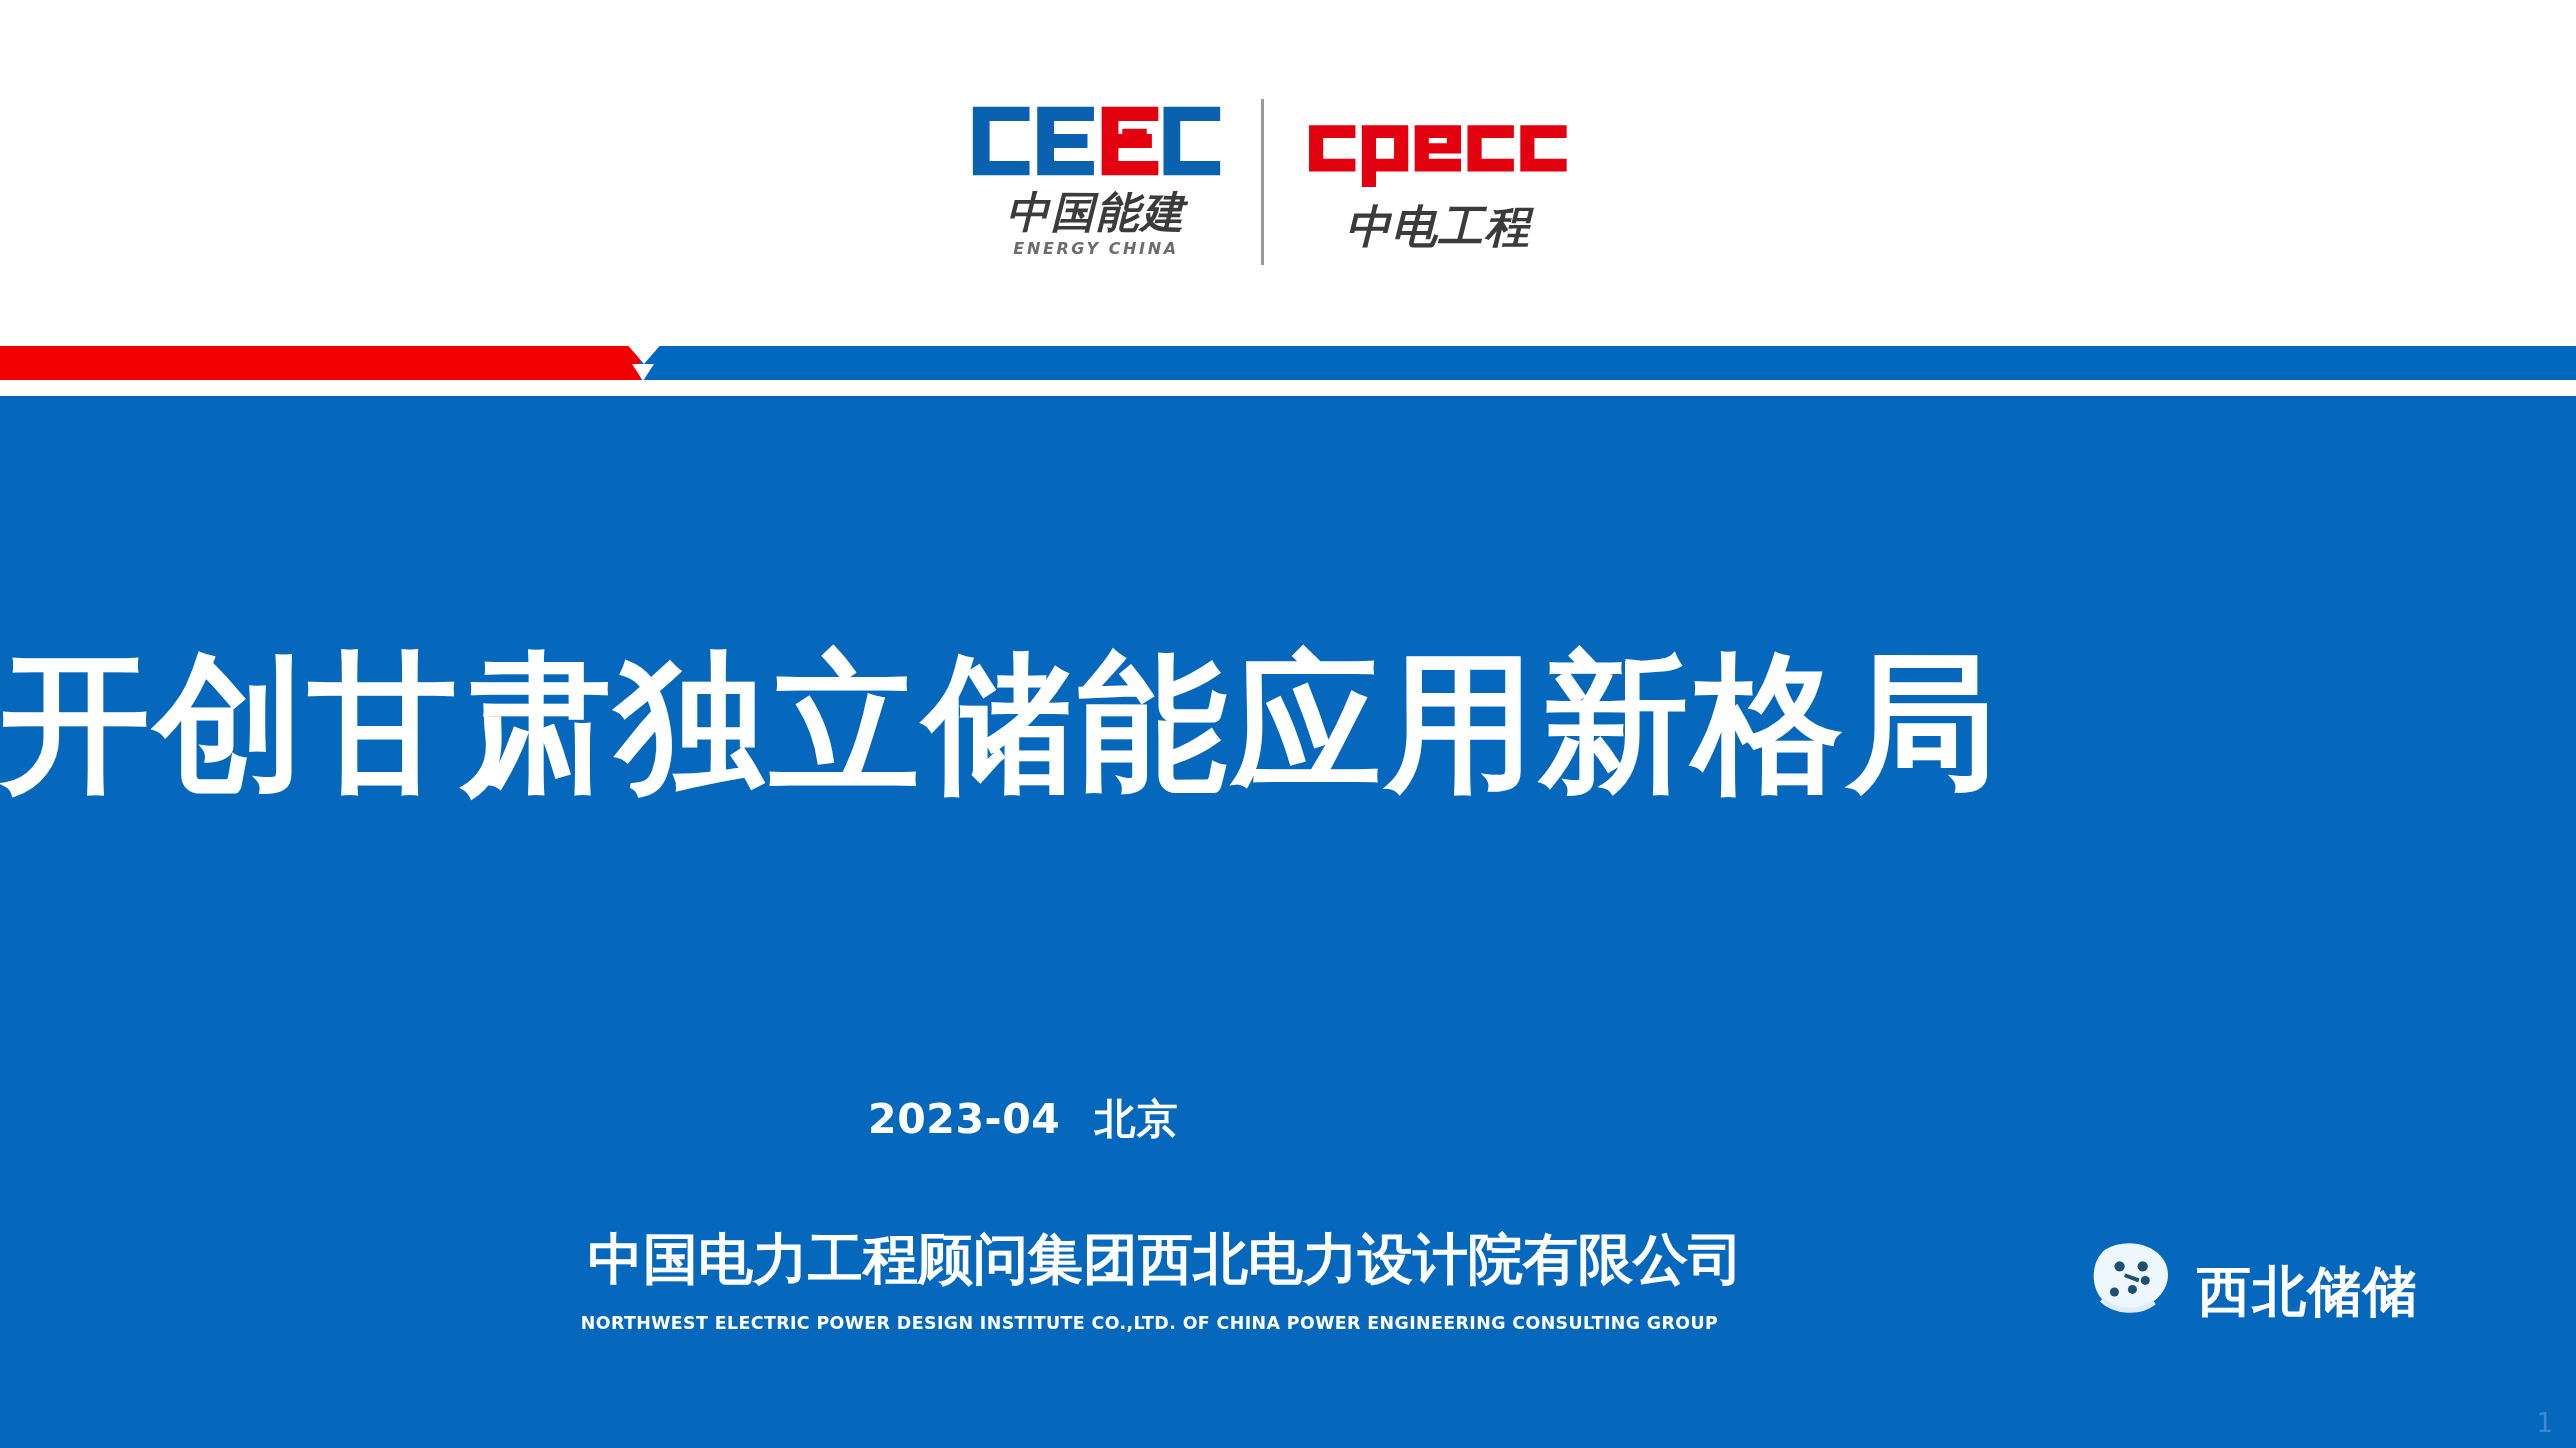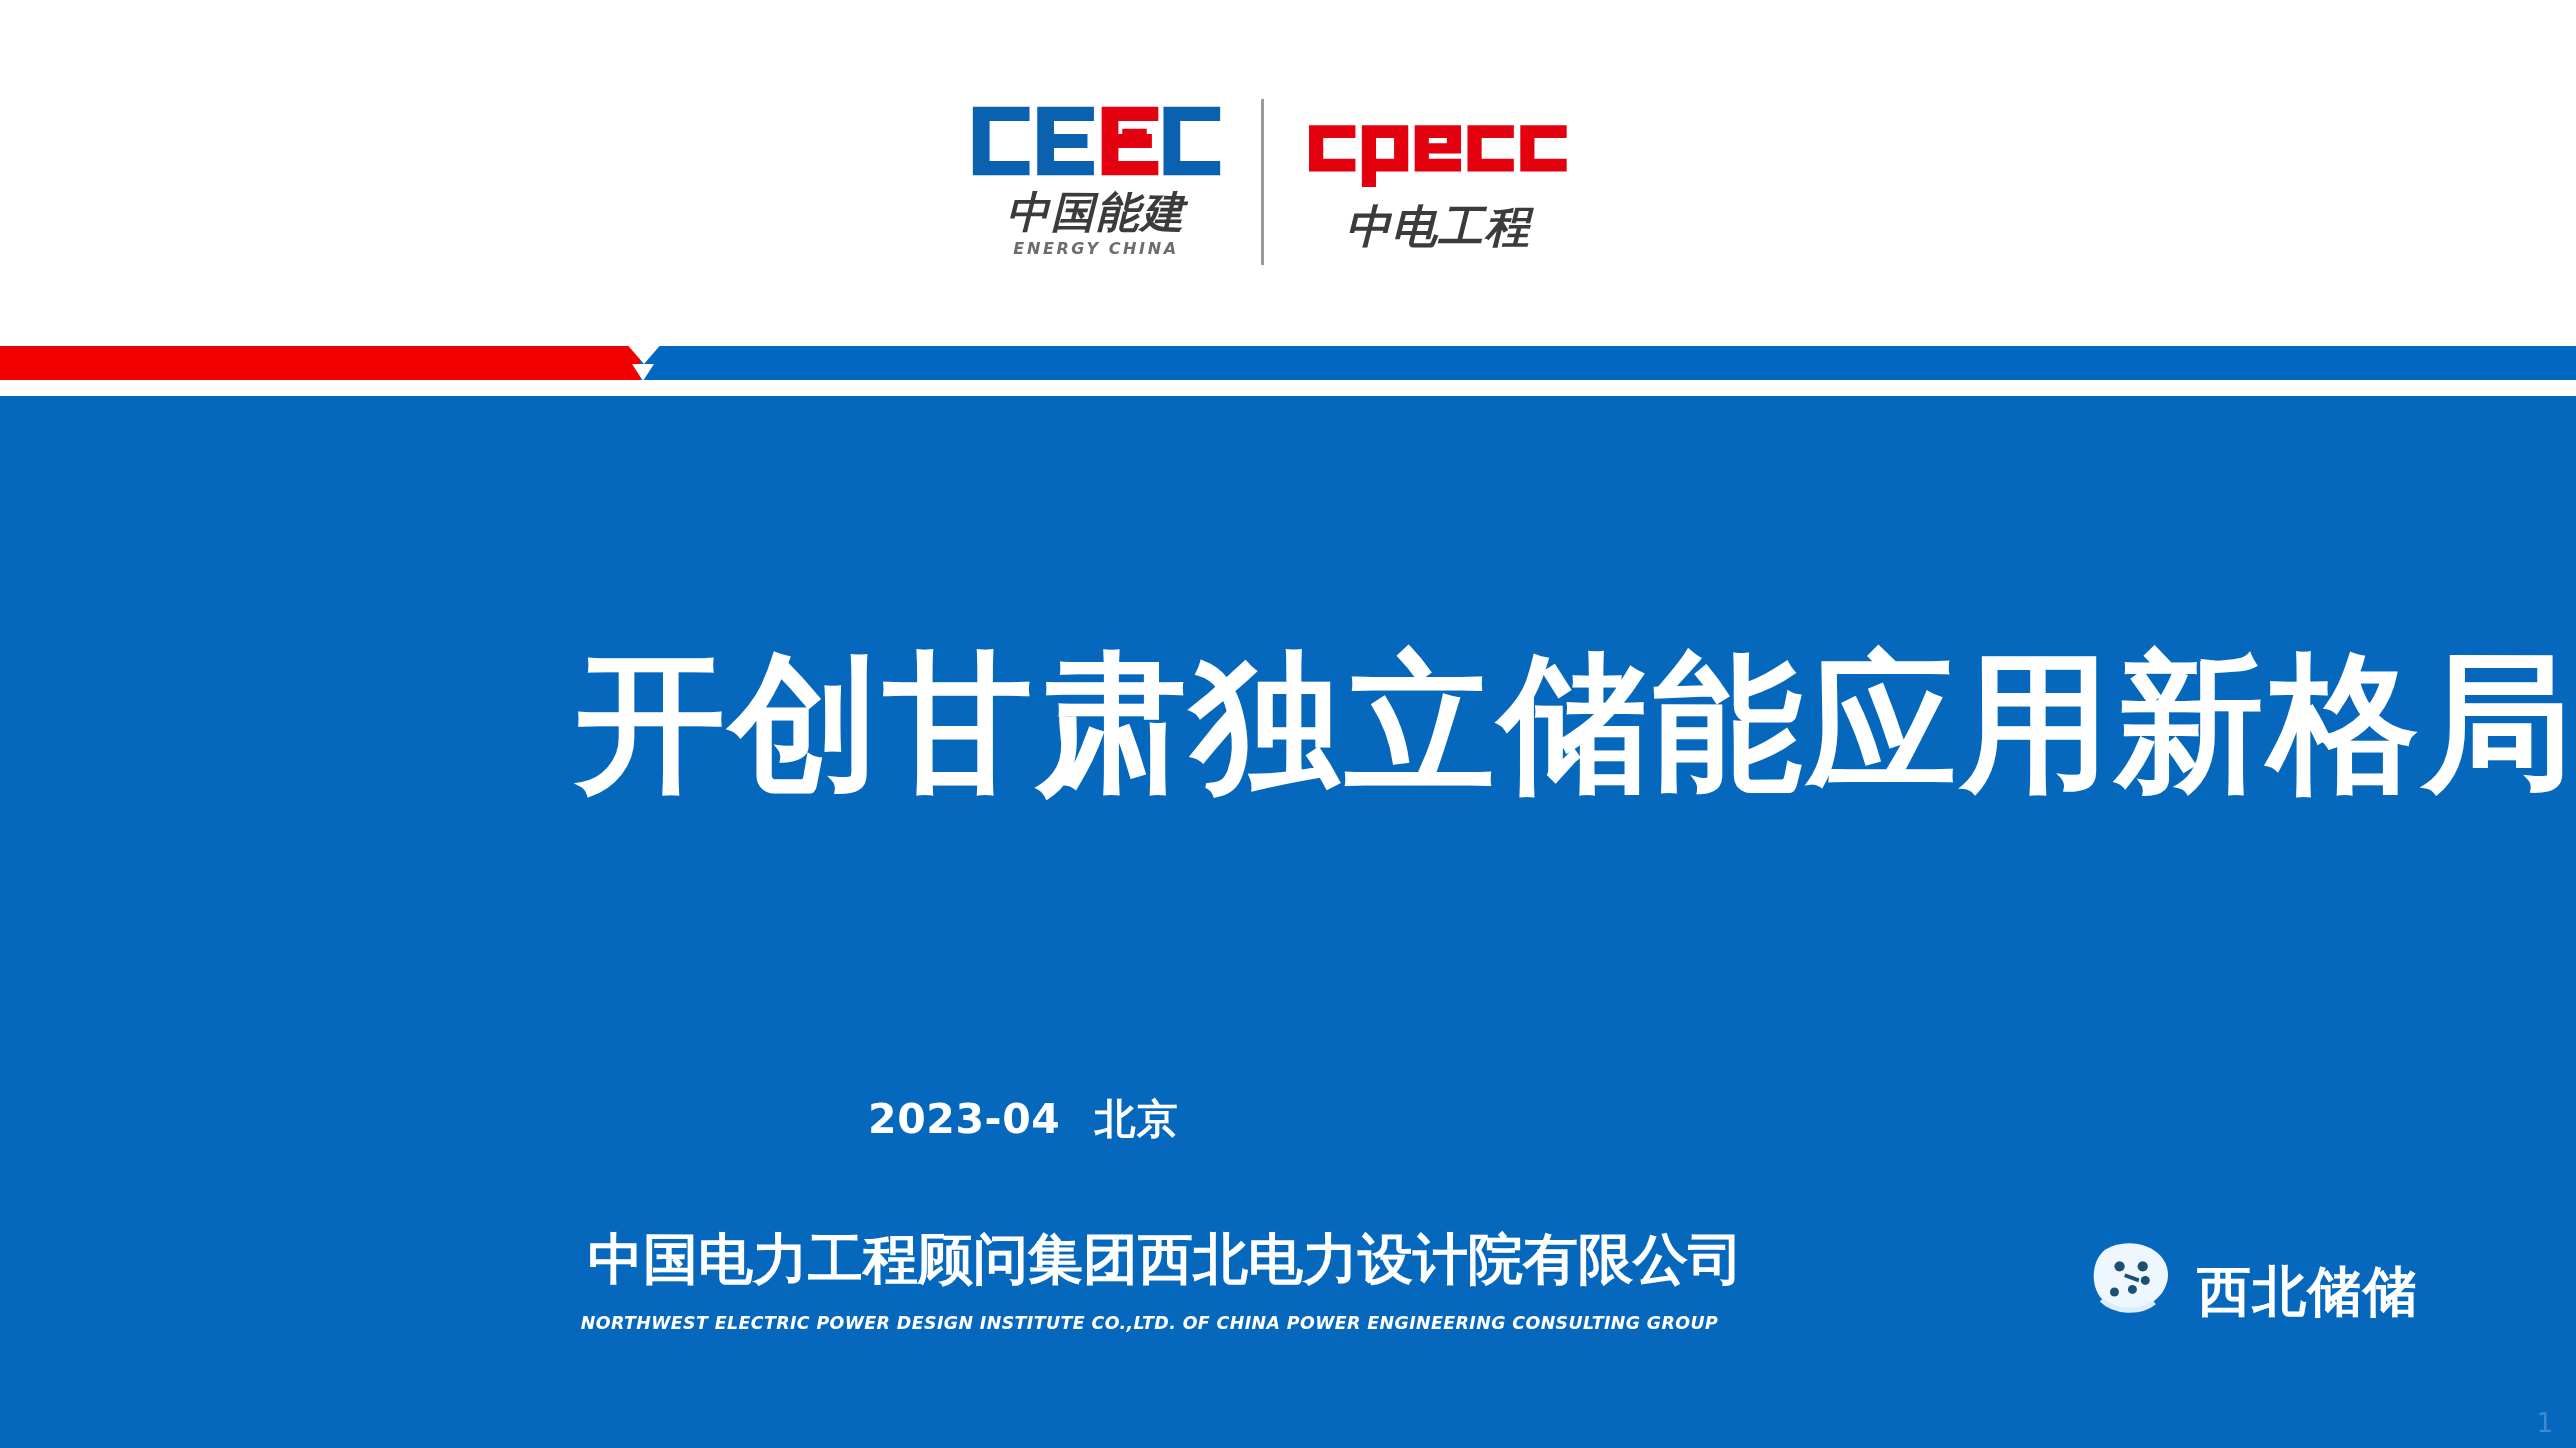--- a/index.html
+++ b/index.html
@@ -168,21 +168,21 @@
     width: 2576px;
     height: 1052px;
     background: #0668bd;
   }
 
   .title {
     position: absolute;
     left: 0;
     top: 252px;
     width: 2576px;
-    text-align: right;
+    text-align: left;
     font-family: "DejaVu Sans", sans-serif;
     font-size: 150px;
     font-weight: 700;
     color: #ffffff;
     letter-spacing: 3.9px;
     line-height: 1;
     white-space: nowrap;
   }
 
   .meta-row {
@@ -225,21 +225,20 @@
     top: 919px;
     width: 2576px;
     text-align: center;
     font-family: "DejaVu Sans", sans-serif;
     font-size: 17.4px;
     font-weight: 700;
     color: #ffffff;
     letter-spacing: 0.4px;
     line-height: 1;
     white-space: nowrap;
-    font-style: italic;
   }
 
   
   .partner {
     position: absolute;
     left: 2086px;
     top: 826px;
     height: 97px;
     display: flex;
     flex-direction: row;

